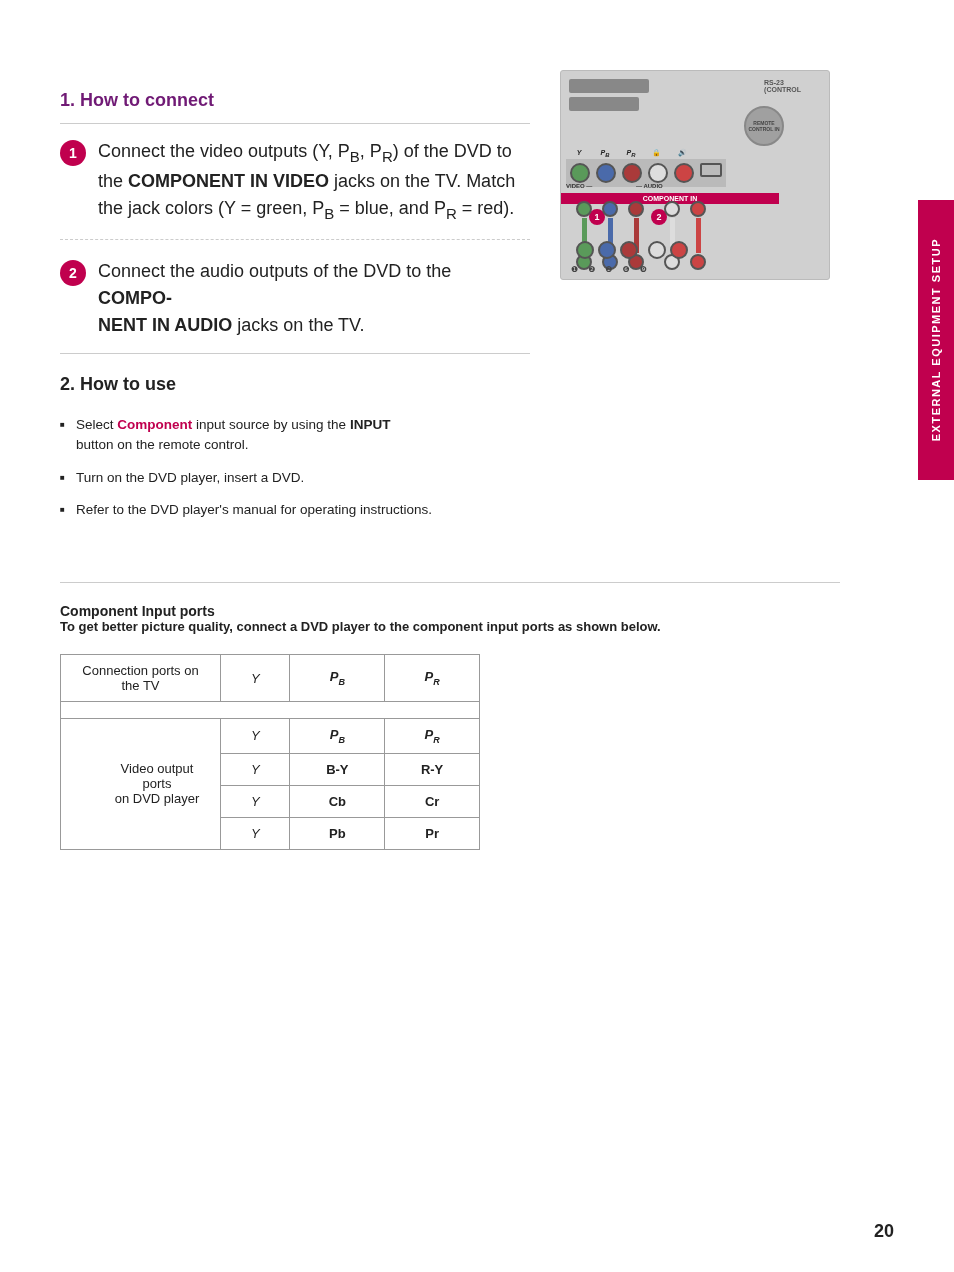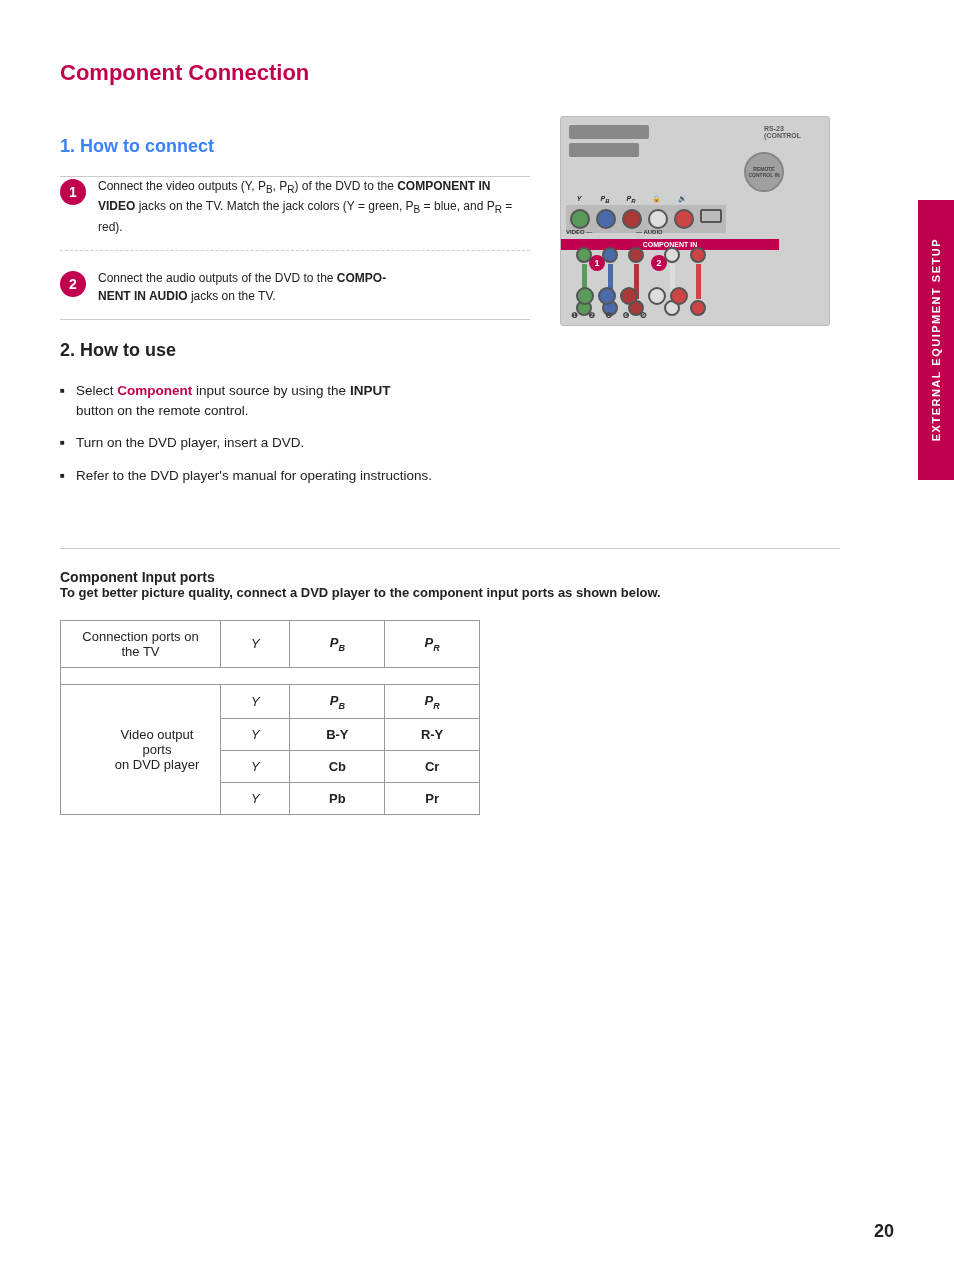--- a/index.html
+++ b/index.html
@@ -44,23 +44,24 @@
     }
 
     .right-content {
       width: 280px;
       flex-shrink: 0;
     }
 
     .subsection-title {
       font-size: 18px;
       font-weight: bold;
-      color: #3b82f6;
+      color: #701a75;
       border-bottom: 1px solid #ccc;
-      padding-bottom: 19px;
+      padding-bottom: 12px;
+      margin-bottom: 14px;
       margin-top: 20px;
     }
 
     .step-item {
       display: flex;
       align-items: flex-start;
       margin-bottom: 18px;
       padding-bottom: 14px;
       border-bottom: 1px dashed #ccc;
     }
@@ -75,21 +76,21 @@
       font-size: 14px;
       display: flex;
       align-items: center;
       justify-content: center;
       flex-shrink: 0;
       margin-right: 12px;
       margin-top: 2px;
     }
 
     .step-text {
-      font-size: 12px;
+      font-size: 18px;
       line-height: 1.5;
     }
 
     .step-text strong {
       font-weight: bold;
     }
 
     .subsection-title-2 {
       font-size: 18px;
       font-weight: bold;
@@ -348,21 +349,20 @@
 </head>
 <body>
 
 <div class="side-tab">
   <span class="side-tab-text">EXTERNAL EQUIPMENT SETUP</span>
 </div>
 
 <div class="page-container">
 
 
-  <h2 class="section-title">Component Connection</h2>
 
   <div class="content-area">
 
     <div class="left-content">
 
       <h3 class="subsection-title">1. How to connect</h3>
 
       <div class="step-item">
         <div class="step-number">1</div>
         <div class="step-text">

